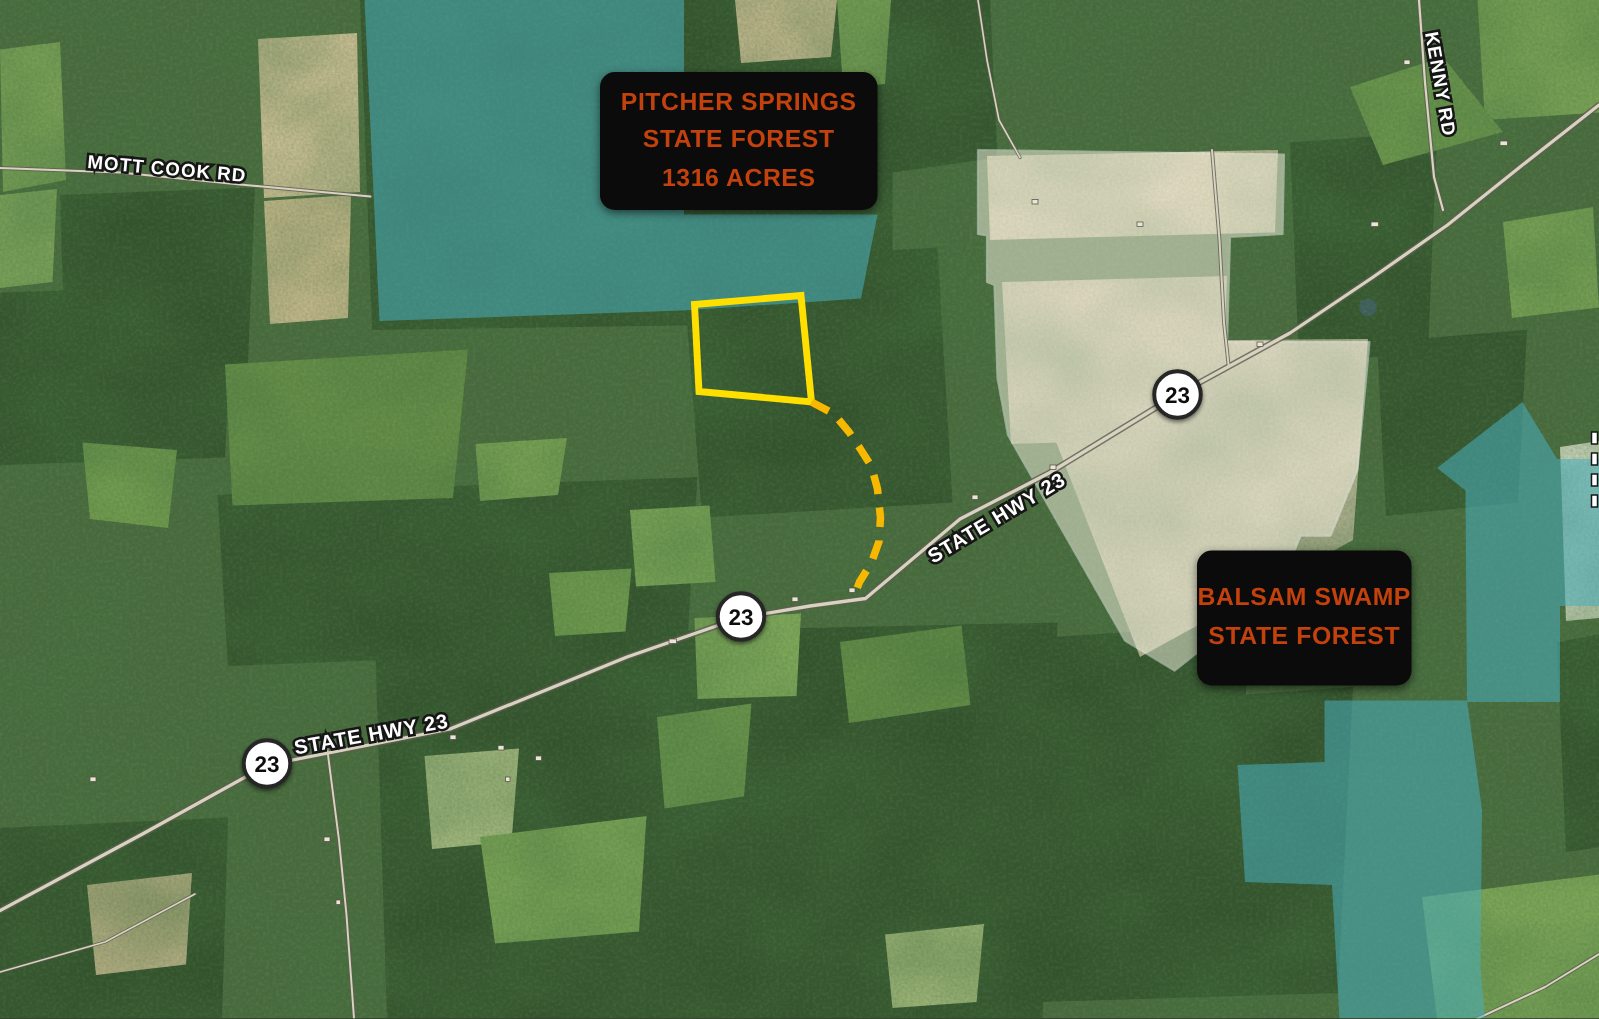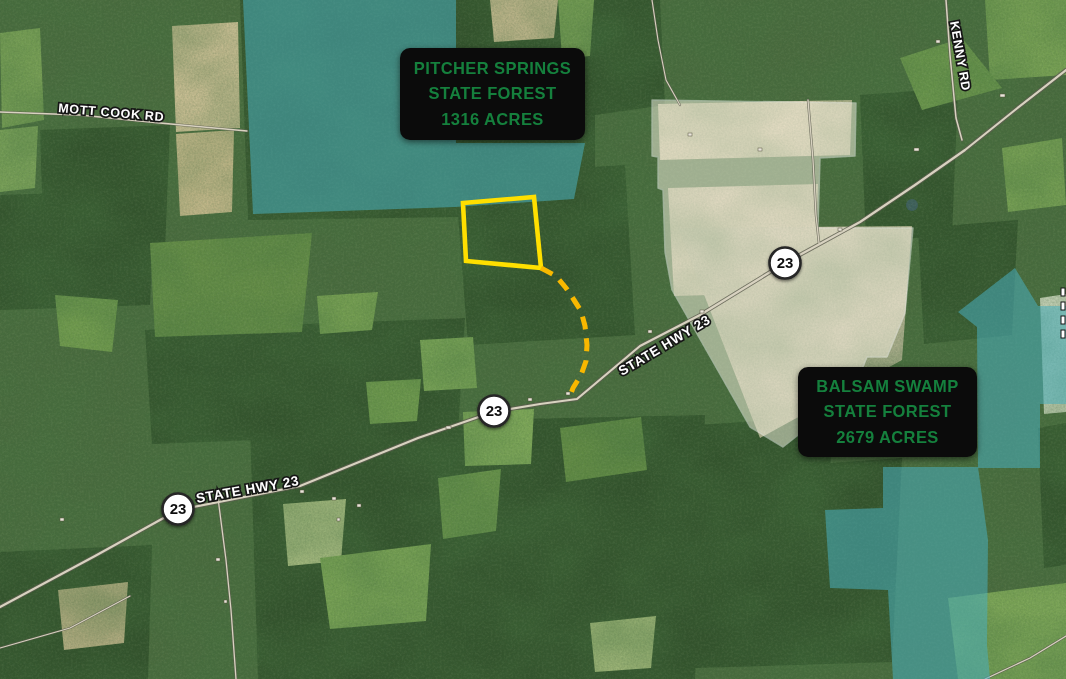--- a/index.html
+++ b/index.html
@@ -3,27 +3,27 @@
 <meta charset="utf-8">
 <style>
   html,body{margin:0;padding:0;background:#222;}
   .map-root{
     position:relative;width:1066px;height:679px;overflow:hidden;
     font-family:"Liberation Sans",sans-serif;background:#47663c;
   }
   .map-root svg{position:absolute;left:0;top:0;display:block;}
   .forest-label{
     position:absolute;display:flex;flex-direction:column;justify-content:center;
-    background:#0b0b0b;border-radius:10px;color:#15803d;text-align:center;
+    background:#0b0b0b;border-radius:10px;color:#c2410c;text-align:center;
     font-weight:bold;font-size:16.5px;line-height:1.55;letter-spacing:.4px;
     box-shadow:0 2px 6px rgba(0,0,0,.55);
   }
   .forest-label span{display:block;}
   #pitcher-box{left:400px;top:48px;width:185px;height:92px;}
-  #balsam-box{left:798px;top:367px;width:179px;height:90px;}
+  #balsam-box{left:798px;top:367px;width:143px;height:90px;}
   .road-label{
     fill:#ffffff;stroke:#161616;stroke-width:3.4px;paint-order:stroke;
     font-weight:bold;letter-spacing:.7px;
     font-family:"Liberation Sans",sans-serif;
   }
   .shield-text{
     font-weight:bold;fill:#111;font-size:15px;text-anchor:middle;
     font-family:"Liberation Sans",sans-serif;
   }
 </style>
@@ -196,15 +196,14 @@
   </svg>
 
   <div class="forest-label" id="pitcher-box">
     <span>PITCHER SPRINGS</span>
     <span>STATE FOREST</span>
     <span>1316 ACRES</span>
   </div>
   <div class="forest-label" id="balsam-box">
     <span>BALSAM SWAMP</span>
     <span>STATE FOREST</span>
-    <span>2679 ACRES</span>
   </div>
 </div>
 
 </body></html>

